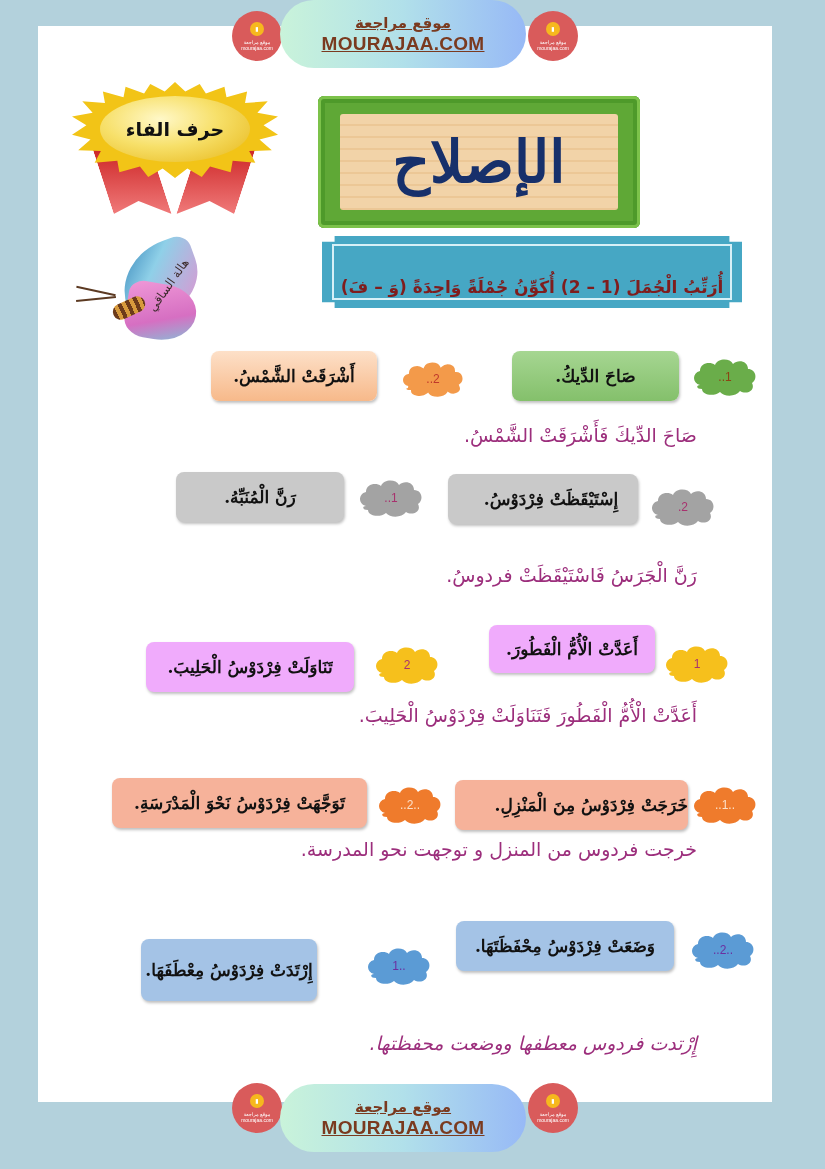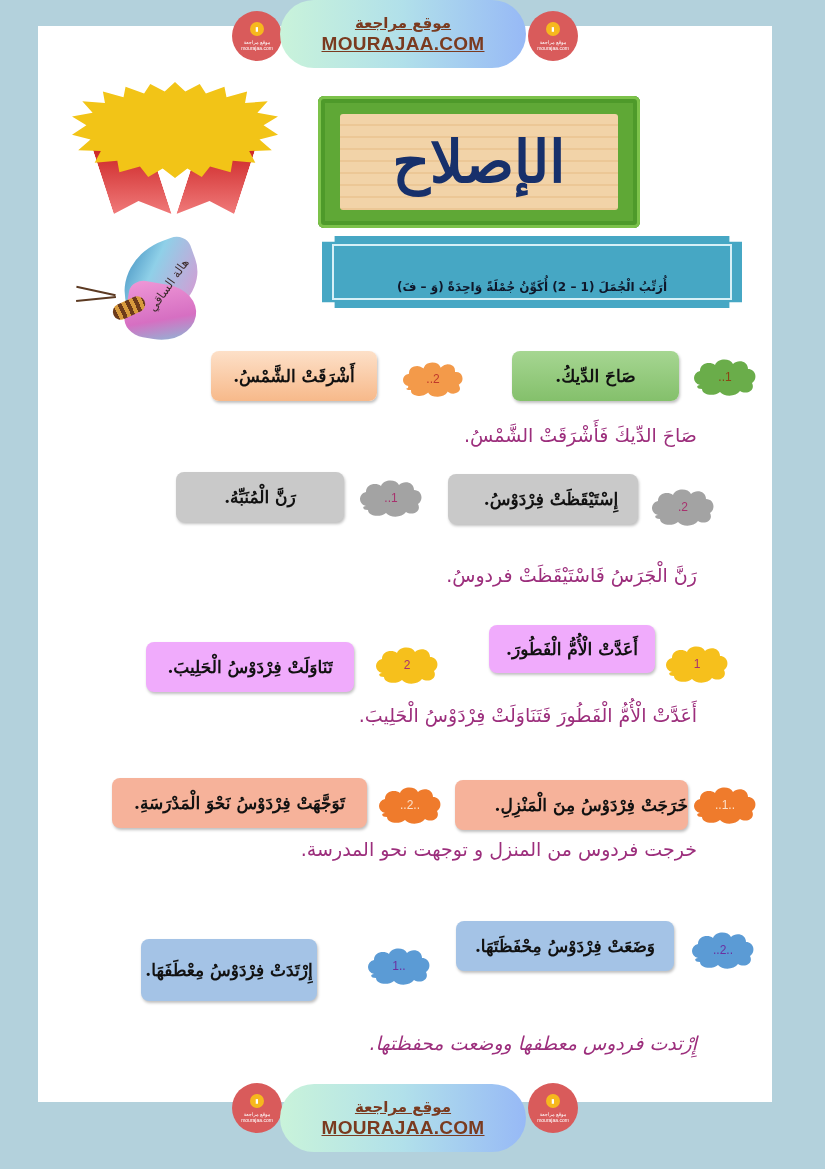--- a/index.html
+++ b/index.html
@@ -115,21 +115,21 @@
     position: absolute; left: 322px; top: 236px; width: 420px; height: 72px;
     background: #46a7c4;
     clip-path: polygon(3% 0, 97% 0, 97% 8%, 100% 8%, 100% 92%, 97% 92%, 97% 100%, 3% 100%, 3% 92%, 0 92%, 0 8%, 3% 8%);
   }
   .banner .inner {
     position: absolute; left: 10px; top: 8px; right: 10px; bottom: 8px;
     border: 2px solid #d7f0f7;
     display: flex; align-items: center; justify-content: center;
   }
   .banner span {
-    font-weight: bold; font-size: 12px; color: #0f172a; direction: rtl; white-space: nowrap; margin-top: 29px;
+    font-weight: bold; font-size: 17px; color: #7f1d1d; direction: rtl; white-space: nowrap; margin-top: 29px;
   }
 
   
   .box {
     position: absolute; height: 50px; border-radius: 8px;
     display: flex; align-items: center; justify-content: center;
     box-shadow: 1px 2px 3px rgba(0,0,0,0.25);
   }
   .box span {
     font-family: "DejaVu Serif", serif; font-weight: bold; font-size: 17px; color: #111;
@@ -166,20 +166,23 @@
 <div class="badge" style="left:528px;top:11px;">
   <div class="dot">▮</div>
   <div class="tiny">موقع مراجعة</div>
   <div class="tiny">mourajaa.com</div>
 </div>
 
 <div class="rosette">
   <div class="ribbon-l"></div>
   <div class="ribbon-r"></div>
   <div class="burst"></div>
+  <div class="disc">
+    <span>حرف الفاء</span>
+  </div>
 </div>
 
 <div class="sign">
   <div class="wood">
     <span>الإصلاح</span>
   </div>
 </div>
 
 <div class="butterfly">
   <div class="ant"></div>

